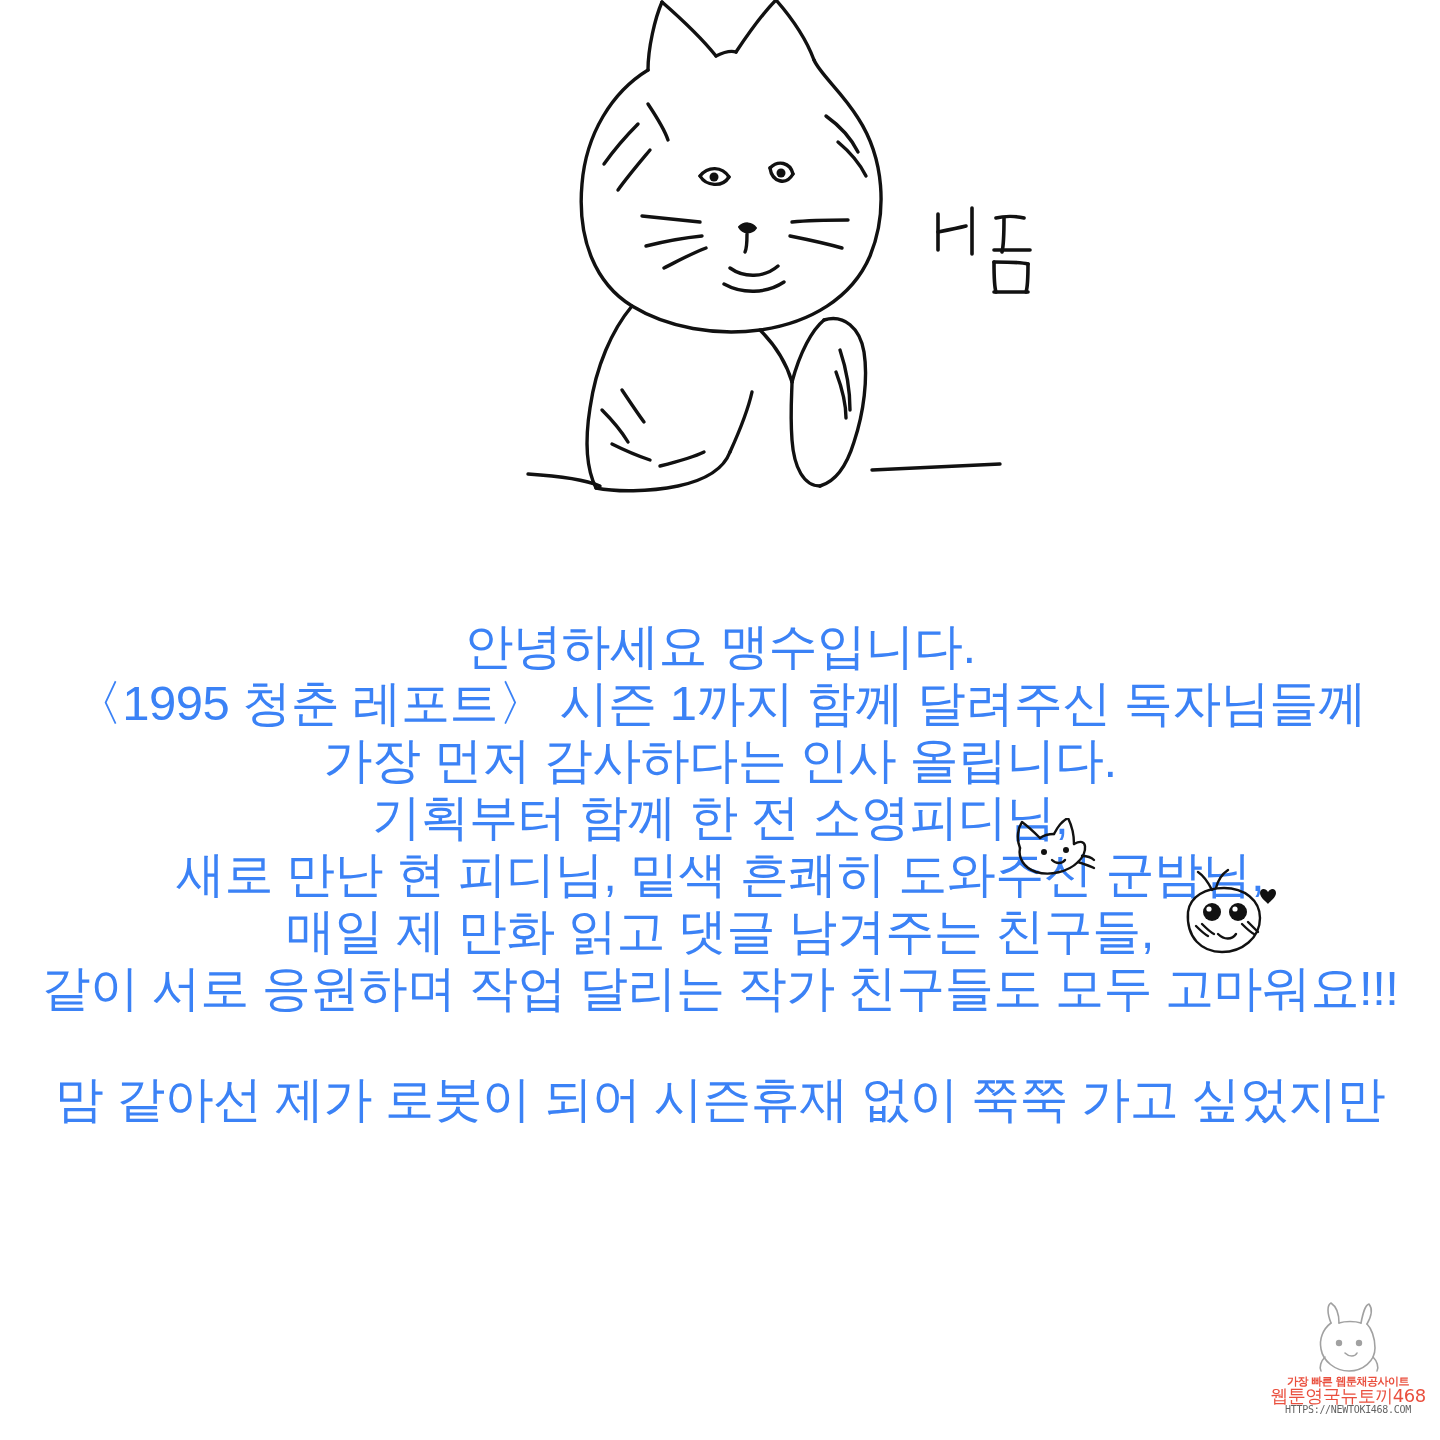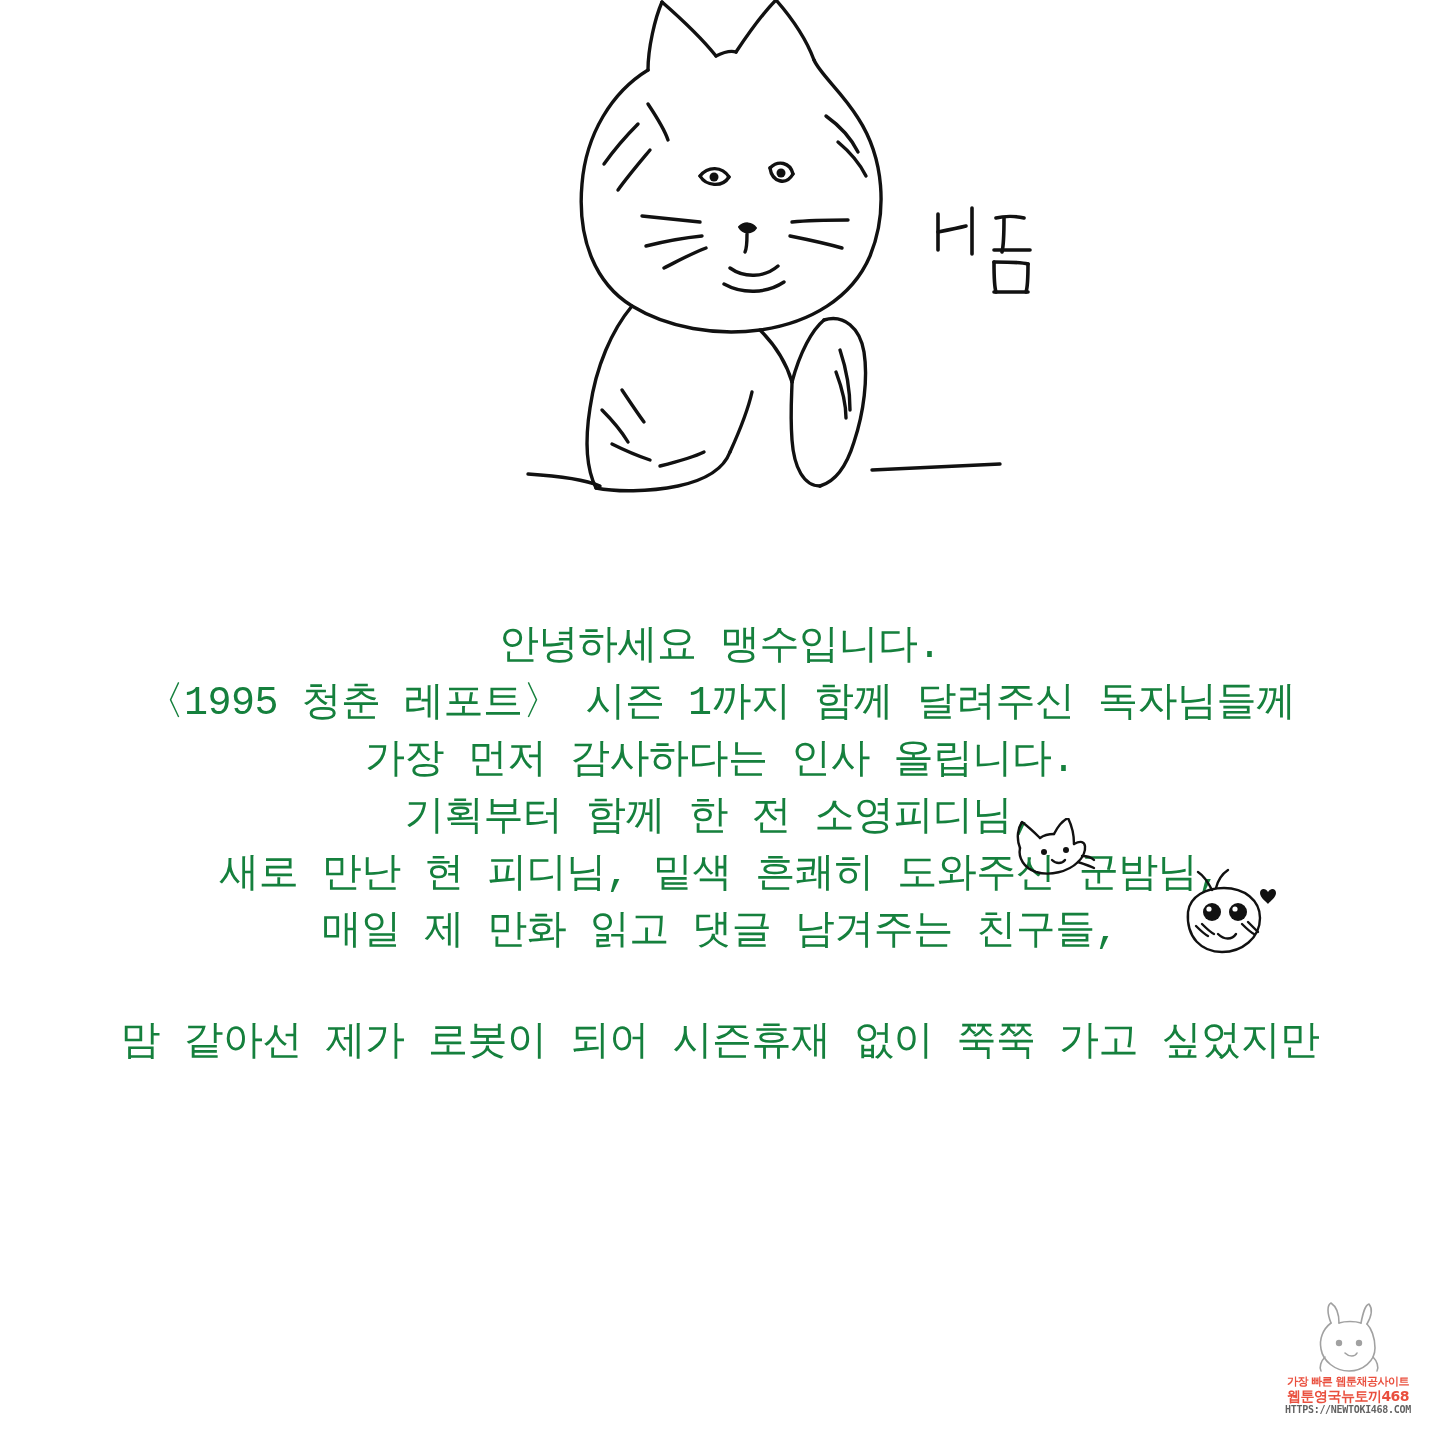--- a/index.html
+++ b/index.html
@@ -28,25 +28,25 @@
     display: block;
   }
 
   
   #message {
     position: absolute;
     left: 0;
     top: 618px;
     width: 1440px;
     text-align: center;
-    font-size: 40px;
+    font-size: 49px;
     line-height: 57px;
     letter-spacing: -0.5px;
-    color: #15803d;
-    font-family: Liberation Mono, monospace;
+    color: #3b82f6;
+    font-family: Liberation Sans, sans-serif;
   }
   #message .para {
     margin: 0;
   }
   #message .spacer {
     height: 54px;
   }
   .line {
     display: block;
     white-space: nowrap;
@@ -87,31 +87,31 @@
     display: block;
     font-size: 11px;
     font-weight: bold;
     color: #e8412e;
     letter-spacing: -0.5px;
     line-height: 13px;
     font-family: "DejaVu Sans", "Liberation Sans", sans-serif;
   }
   #watermark .wm-line2 {
     display: block;
-    font-size: 14px;
-    font-weight: bold;
+    font-size: 18px;
+    font-weight: normal;
     color: #e8412e;
     letter-spacing: -0.5px;
     line-height: 16px;
     font-family: "DejaVu Sans", "Liberation Sans", sans-serif;
   }
   #watermark .wm-line3 {
     display: block;
     font-size: 10px;
-    font-weight: bold;
+    font-weight: normal;
     color: #555555;
     letter-spacing: -0.3px;
     line-height: 12px;
     font-family: "DejaVu Sans Mono", "Liberation Mono", monospace;
   }
 </style>
 </head>
 <body>
 
 <div id="illustration">
@@ -200,20 +200,21 @@
 </div>
 
 <div id="message">
   <p class="para">
     <span class="line">안녕하세요 맹수입니다.</span>
     <span class="line">〈1995 청춘 레포트〉 시즌 1까지 함께 달려주신 독자님들께</span>
     <span class="line">가장 먼저 감사하다는 인사 올립니다.</span>
     <span class="line">기획부터 함께 한 전 소영피디님,</span>
     <span class="line">새로 만난 현 피디님, 밑색 흔쾌히 도와주신 군밤님,</span>
     <span class="line">매일 제 만화 읽고 댓글 남겨주는 친구들,</span>
+    <span class="line">같이 서로 응원하며 작업 달리는 작가 친구들도 모두 고마워요!!!</span>
   </p>
   <div class="spacer"></div>
   <p class="para">
     <span class="line">맘 같아선 제가 로봇이 되어 시즌휴재 없이 쭉쭉 가고 싶었지만</span>
   </p>
 </div>
 
 <div class="doodle" id="doodle-fox">
   <svg width="86" height="62" viewBox="0 0 86 62" xmlns="http://www.w3.org/2000/svg">
     <g fill="none" stroke="#111111" stroke-width="2.4" stroke-linecap="round" stroke-linejoin="round">

